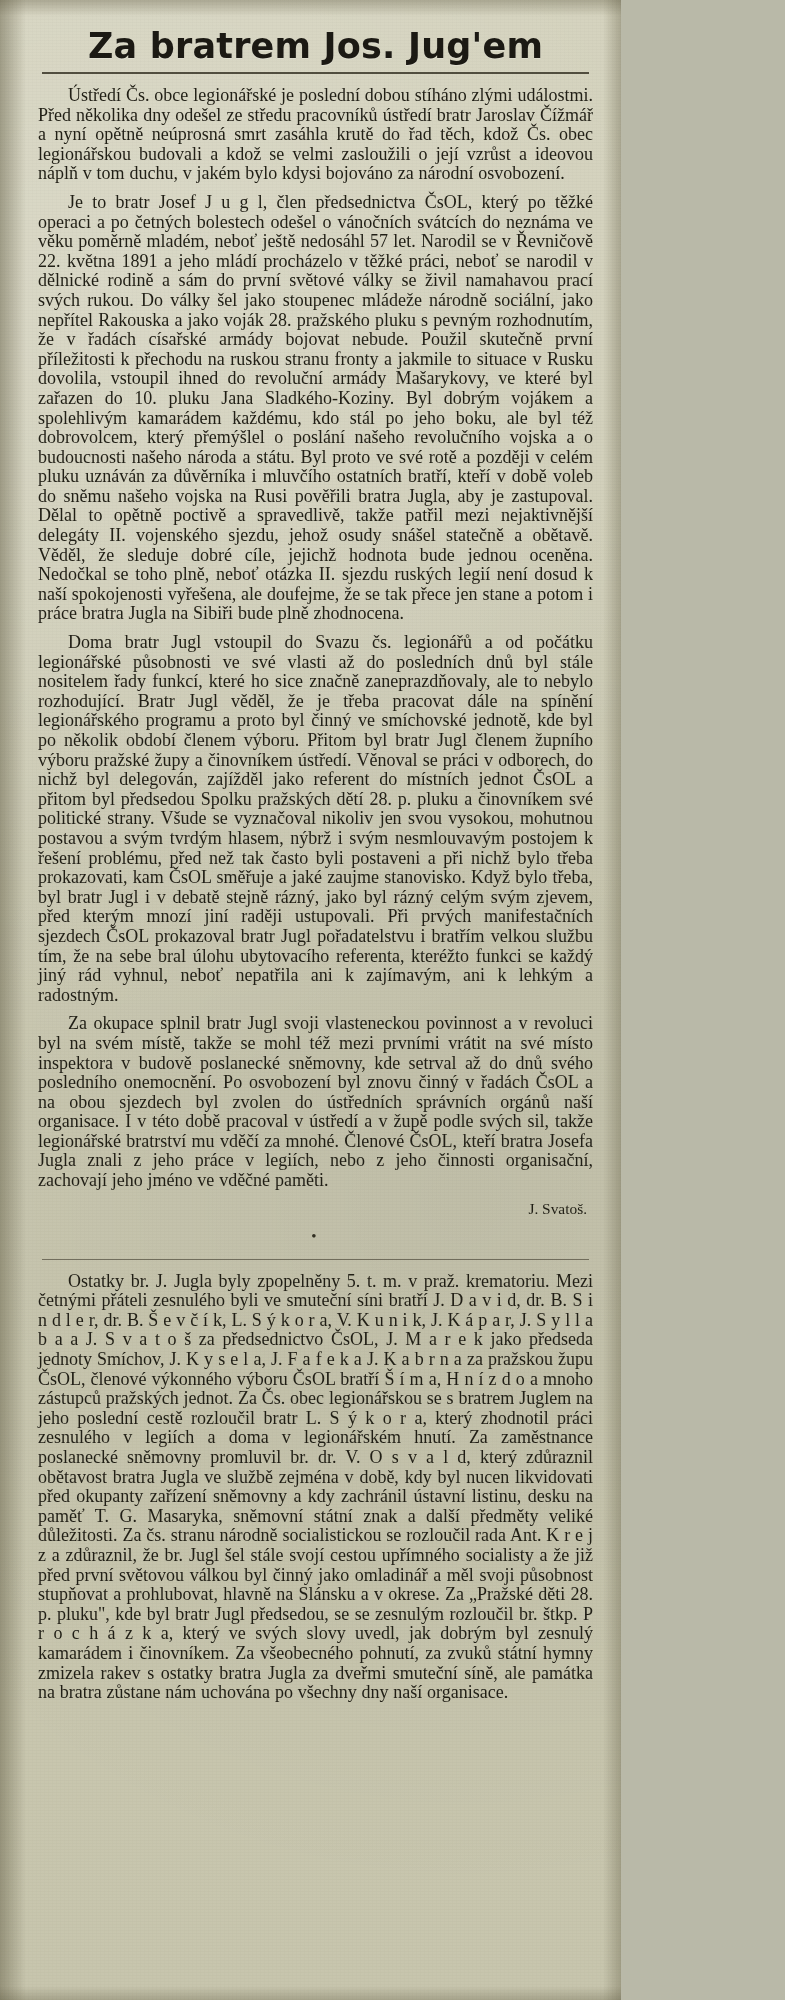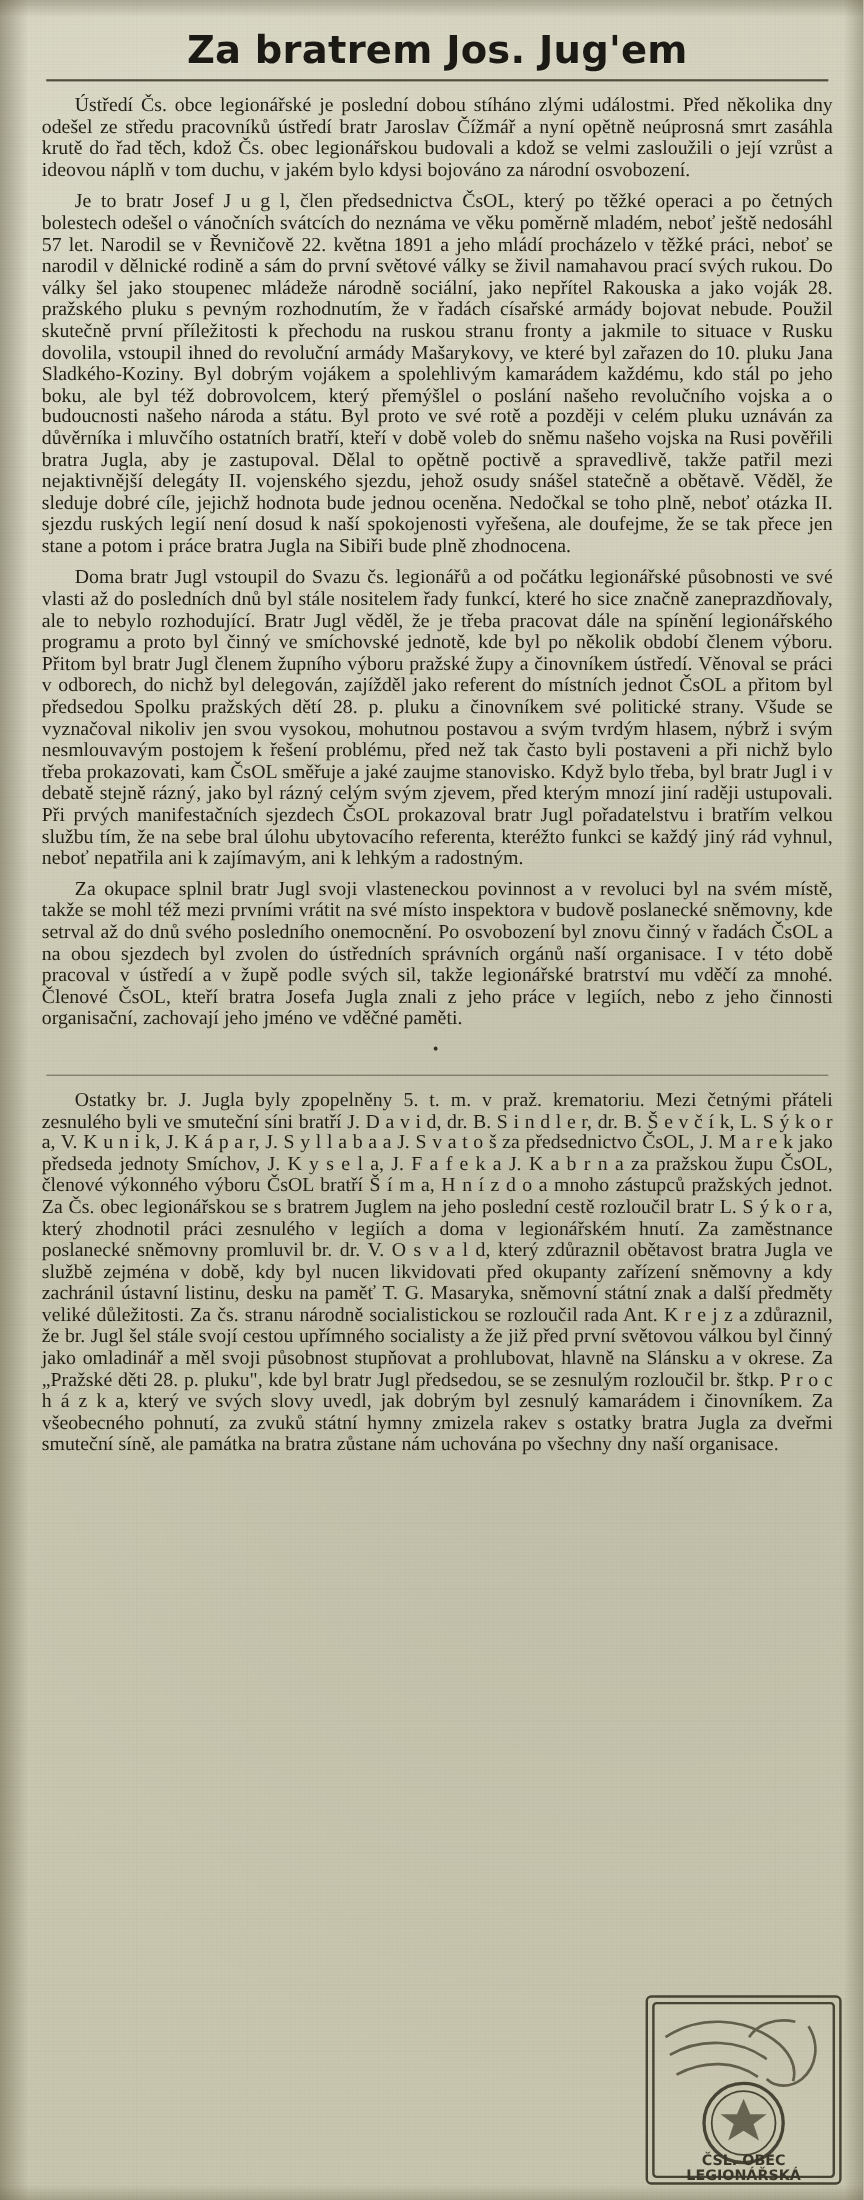--- a/index.html
+++ b/index.html
@@ -8,21 +8,21 @@
     background: #b9b9a8;
   }
   body {
     width: 785px;
     height: 2000px;
     overflow: hidden;
     font-family: "Liberation Serif", serif;
   }
   .page {
     position: relative;
-    width: 785px;
+    width: 621px;
     height: 2000px;
     background: #cfcdb6;
     background-image:
       radial-gradient(circle at 20% 15%, rgba(255,255,255,0.22), rgba(255,255,255,0) 45%),
       radial-gradient(circle at 75% 60%, rgba(0,0,0,0.05), rgba(0,0,0,0) 55%),
       linear-gradient(180deg, #d2d0ba 0%, #cbc9b2 40%, #c7c5ad 100%);
     box-sizing: border-box;
     overflow: hidden;
   }
   
@@ -138,46 +138,23 @@
 
   <div class="column">
     <h1 class="headline">Za bratrem Jos. Jug'em</h1>
     <div class="rule"></div>
 
     <p class="para">Ústředí Čs. obce legionářské je poslední dobou stíháno zlými událostmi. Před několika dny odešel ze středu pracovníků ústředí bratr Jaroslav Čížmář a nyní opětně neúprosná smrt zasáhla krutě do řad těch, kdož Čs. obec legionářskou budovali a kdož se velmi zasloužili o její vzrůst a ideovou náplň v tom duchu, v jakém bylo kdysi bojováno za národní osvobození.</p>
     <p class="para">Je to bratr Josef J u g l, člen předsednictva ČsOL, který po těžké operaci a po četných bolestech odešel o vánočních svátcích do neznáma ve věku poměrně mladém, neboť ještě nedosáhl 57 let. Narodil se v Řevničově 22. května 1891 a jeho mládí procházelo v těžké práci, neboť se narodil v dělnické rodině a sám do první světové války se živil namahavou prací svých rukou. Do války šel jako stoupenec mládeže národně sociální, jako nepřítel Rakouska a jako voják 28. pražského pluku s pevným rozhodnutím, že v řadách císařské armády bojovat nebude. Použil skutečně první příležitosti k přechodu na ruskou stranu fronty a jakmile to situace v Rusku dovolila, vstoupil ihned do revoluční armády Mašarykovy, ve které byl zařazen do 10. pluku Jana Sladkého-Koziny. Byl dobrým vojákem a spolehlivým kamarádem každému, kdo stál po jeho boku, ale byl též dobrovolcem, který přemýšlel o poslání našeho revolučního vojska a o budoucnosti našeho národa a státu. Byl proto ve své rotě a později v celém pluku uznáván za důvěrníka i mluvčího ostatních bratří, kteří v době voleb do sněmu našeho vojska na Rusi pověřili bratra Jugla, aby je zastupoval. Dělal to opětně poctivě a spravedlivě, takže patřil mezi nejaktivnější delegáty II. vojenského sjezdu, jehož osudy snášel statečně a obětavě. Věděl, že sleduje dobré cíle, jejichž hodnota bude jednou oceněna. Nedočkal se toho plně, neboť otázka II. sjezdu ruských legií není dosud k naší spokojenosti vyřešena, ale doufejme, že se tak přece jen stane a potom i práce bratra Jugla na Sibiři bude plně zhodnocena.</p>
     <p class="para">Doma bratr Jugl vstoupil do Svazu čs. legionářů a od počátku legionářské působnosti ve své vlasti až do posledních dnů byl stále nositelem řady funkcí, které ho sice značně zaneprazdňovaly, ale to nebylo rozhodující. Bratr Jugl věděl, že je třeba pracovat dále na spínění legionářského programu a proto byl činný ve smíchovské jednotě, kde byl po několik období členem výboru. Přitom byl bratr Jugl členem župního výboru pražské župy a činovníkem ústředí. Věnoval se práci v odborech, do nichž byl delegován, zajížděl jako referent do místních jednot ČsOL a přitom byl předsedou Spolku pražských dětí 28. p. pluku a činovníkem své politické strany. Všude se vyznačoval nikoliv jen svou vysokou, mohutnou postavou a svým tvrdým hlasem, nýbrž i svým nesmlouvavým postojem k řešení problému, před než tak často byli postaveni a při nichž bylo třeba prokazovati, kam ČsOL směřuje a jaké zaujme stanovisko. Když bylo třeba, byl bratr Jugl i v debatě stejně rázný, jako byl rázný celým svým zjevem, před kterým mnozí jiní raději ustupovali. Při prvých manifestačních sjezdech ČsOL prokazoval bratr Jugl pořadatelstvu i bratřím velkou službu tím, že na sebe bral úlohu ubytovacího referenta, kteréžto funkci se každý jiný rád vyhnul, neboť nepatřila ani k zajímavým, ani k lehkým a radostným.</p>
     <p class="para">Za okupace splnil bratr Jugl svoji vlasteneckou povinnost a v revoluci byl na svém místě, takže se mohl též mezi prvními vrátit na své místo inspektora v budově poslanecké sněmovny, kde setrval až do dnů svého posledního onemocnění. Po osvobození byl znovu činný v řadách ČsOL a na obou sjezdech byl zvolen do ústředních správních orgánů naší organisace. I v této době pracoval v ústředí a v župě podle svých sil, takže legionářské bratrství mu vděčí za mnohé. Členové ČsOL, kteří bratra Josefa Jugla znali z jeho práce v legiích, nebo z jeho činnosti organisační, zachovají jeho jméno ve vděčné paměti.</p>
 
+    <div class="sig">J. Svatoš.</div>
 
     <div class="sep-dot">•</div>
     <div class="rule thin"></div>
 
     <p class="para">Ostatky br. J. Jugla byly zpopelněny 5. t. m. v praž. krematoriu. Mezi četnými přáteli zesnulého byli ve smuteční síni bratří J. D a v i d, dr. B. S i n d l e r, dr. B. Š e v č í k, L. S ý k o r a, V. K u n i k, J. K á p a r, J. S y l l a b a a J. S v a t o š za předsednictvo ČsOL, J. M a r e k jako předseda jednoty Smíchov, J. K y s e l a, J. F a f e k a J. K a b r n a za pražskou župu ČsOL, členové výkonného výboru ČsOL bratří Š í m a, H n í z d o a mnoho zástupců pražských jednot. Za Čs. obec legionářskou se s bratrem Juglem na jeho poslední cestě rozloučil bratr L. S ý k o r a, který zhodnotil práci zesnulého v legiích a doma v legionářském hnutí. Za zaměstnance poslanecké sněmovny promluvil br. dr. V. O s v a l d, který zdůraznil obětavost bratra Jugla ve službě zejména v době, kdy byl nucen likvidovati před okupanty zařízení sněmovny a kdy zachránil ústavní listinu, desku na paměť T. G. Masaryka, sněmovní státní znak a další předměty veliké důležitosti. Za čs. stranu národně socialistickou se rozloučil rada Ant. K r e j z a zdůraznil, že br. Jugl šel stále svojí cestou upřímného socialisty a že již před první světovou válkou byl činný jako omladinář a měl svoji působnost stupňovat a prohlubovat, hlavně na Slánsku a v okrese. Za „Pražské děti 28. p. pluku", kde byl bratr Jugl předsedou, se se zesnulým rozloučil br. štkp. P r o c h á z k a, který ve svých slovy uvedl, jak dobrým byl zesnulý kamarádem i činovníkem. Za všeobecného pohnutí, za zvuků státní hymny zmizela rakev s ostatky bratra Jugla za dveřmi smuteční síně, ale památka na bratra zůstane nám uchována po všechny dny naší organisace.</p>
   </div>
 
-  <div class="stamp">
-    <svg width="182" height="176" viewBox="0 0 182 176" xmlns="http://www.w3.org/2000/svg">
-      <g fill="none" stroke="#3c3a2a" stroke-width="2.2">
-        <rect x="3" y="3" width="176" height="170" rx="4" fill="#cbc9b0" fill-opacity="0.55"></rect>
-        <rect x="9" y="9" width="164" height="158" rx="3"></rect>
-      </g>
-
-      <g stroke="#45422f" stroke-width="2.4" fill="none" opacity="0.85">
-        <path d="M20 40 C50 20, 90 22, 118 42 C132 52, 140 66, 136 80"></path>
-        <path d="M24 56 C52 40, 88 42, 112 60"></path>
-        <path d="M30 74 C56 60, 84 62, 104 76"></path>
-        <path d="M150 30 C160 46, 158 66, 144 78 C134 86, 120 86, 112 78"></path>
-        <path d="M138 26 C120 22, 104 28, 96 40"></path>
-      </g>
-
-      <g>
-        <circle cx="91" cy="118" r="36" fill="none" stroke="#3c3a2a" stroke-width="3"></circle>
-        <circle cx="91" cy="118" r="29" fill="none" stroke="#3c3a2a" stroke-width="1.6"></circle>
-        <path d="M91 96 L97 110 L112 110 L100 119 L105 134 L91 125 L77 134 L82 119 L70 110 L85 110 Z" fill="#3c3a2a" opacity="0.75"></path>
-      </g>
-      <text x="91" y="156" text-anchor="middle" font-family="DejaVu Sans, sans-serif" font-size="13" font-weight="bold" fill="#2e2c1f">ČSL.  OBEC</text>
-      <text x="91" y="170" text-anchor="middle" font-family="DejaVu Sans, sans-serif" font-size="13" font-weight="bold" fill="#2e2c1f">LEGIONÁŘSKÁ</text>
-    </svg>
-  </div>
 
   <div class="grain"></div>
 </div>
 
 </body></html>

